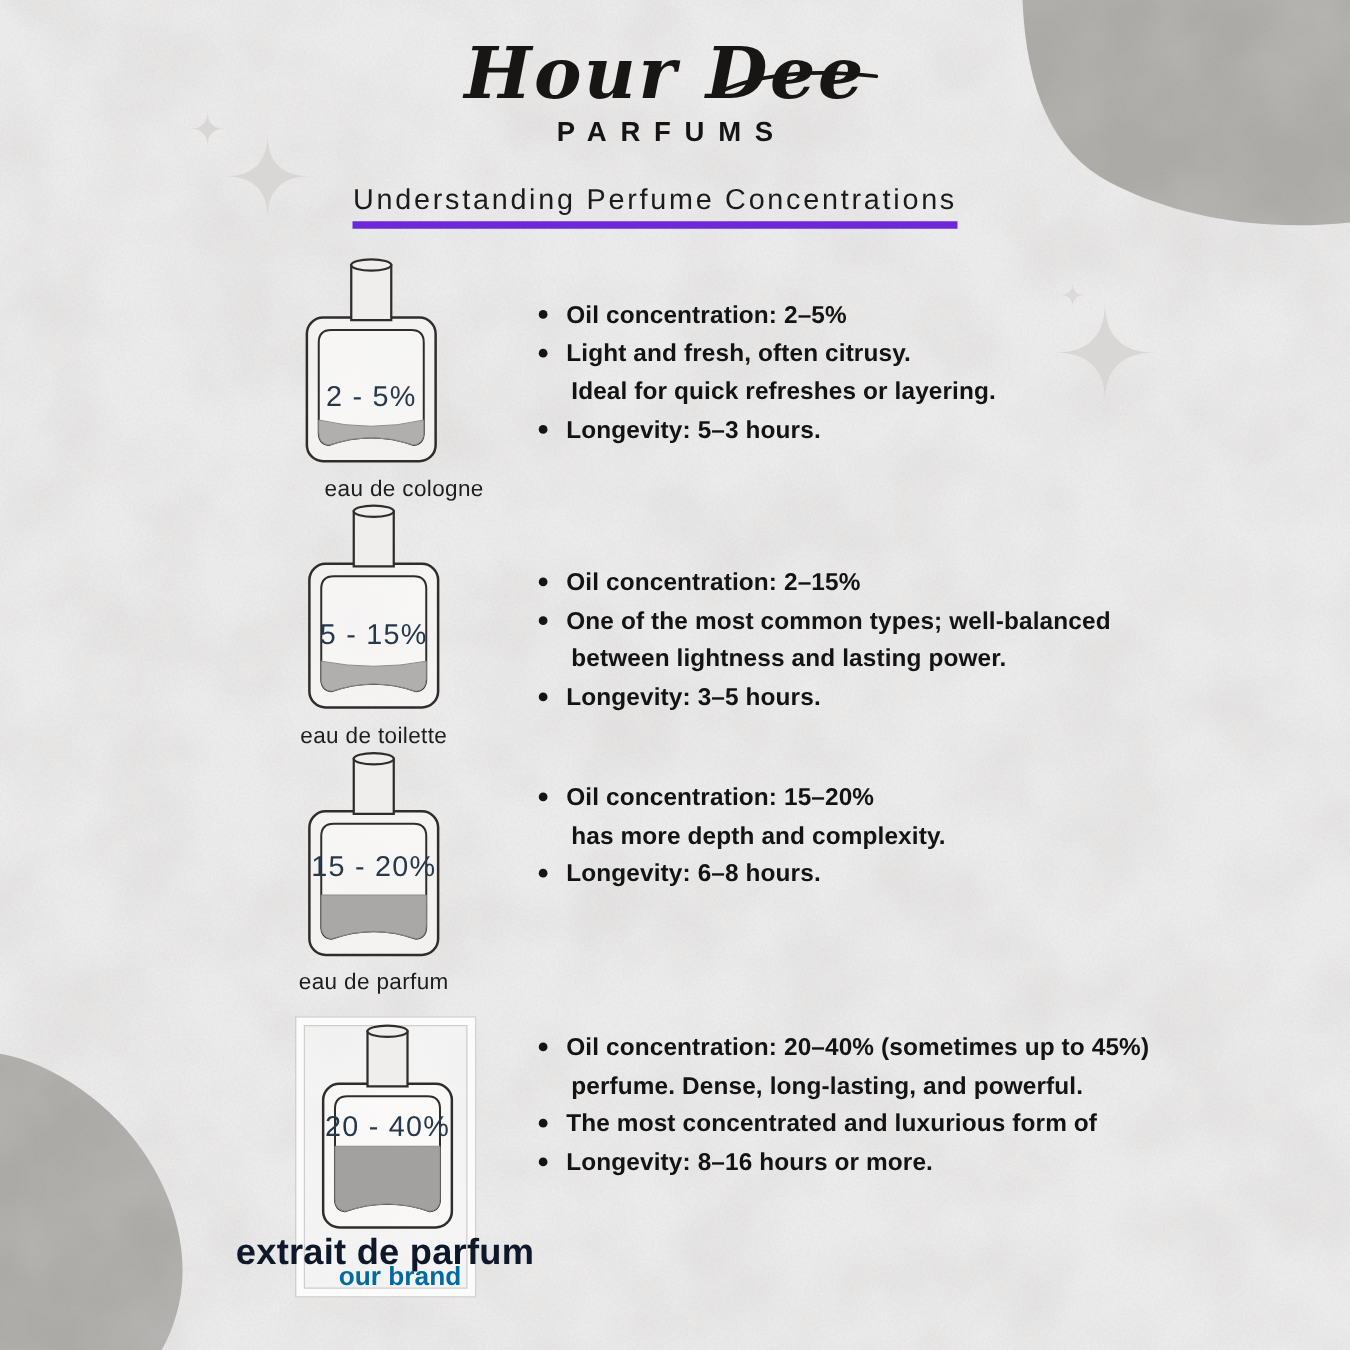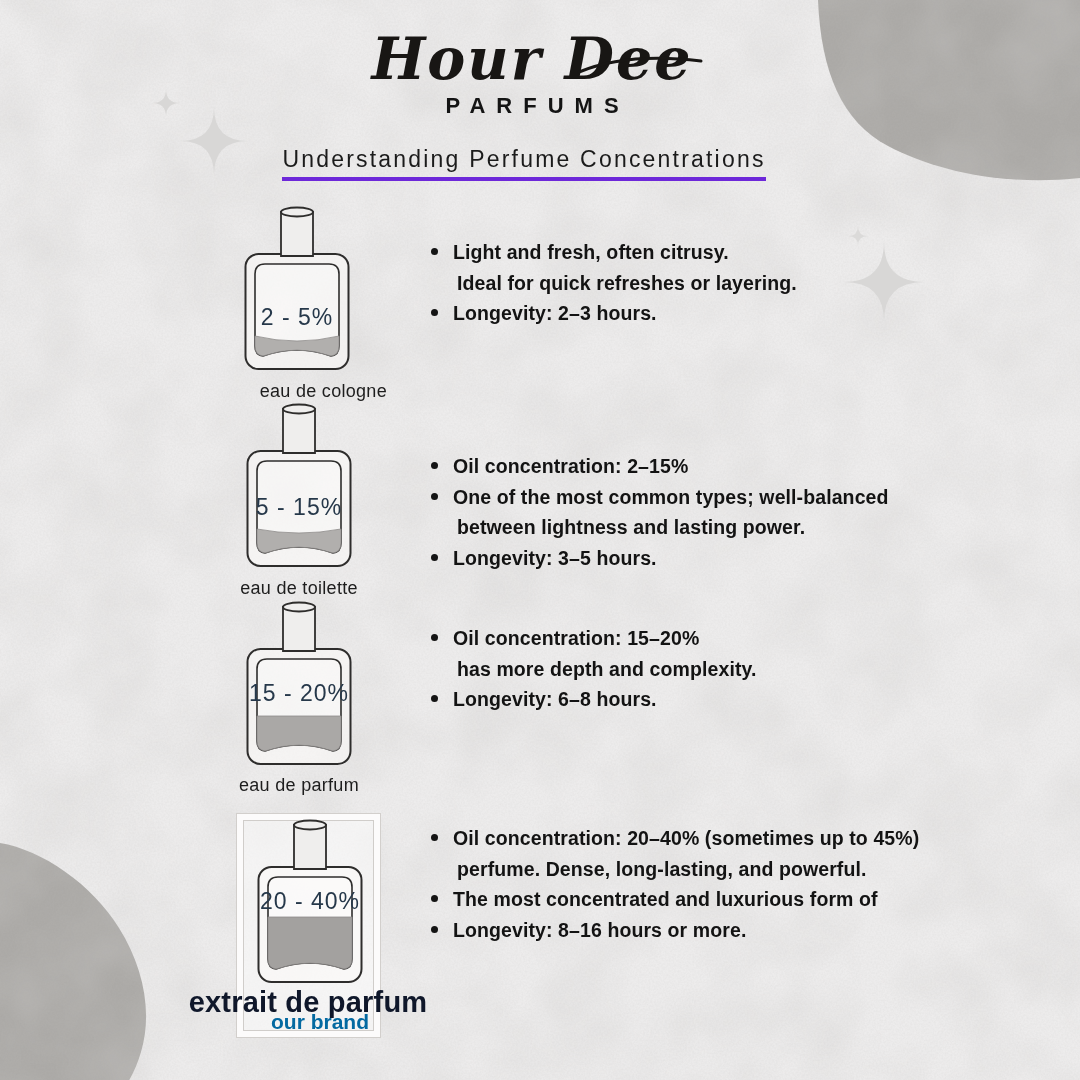--- a/index.html
+++ b/index.html
@@ -8,21 +8,21 @@
   #bgsvg{position:absolute;left:0;top:0;z-index:0;pointer-events:none;}
 
   
   .logo-wrap{position:absolute;left:0;top:28px;width:1064px;text-align:center;z-index:3;}
   .logo-script{font-family:"DejaVu Serif",serif;font-style:italic;font-weight:700;
     font-size:57px;color:#181614;letter-spacing:2px;line-height:1.1;}
   .logo-sub{margin-top:2px;font-size:22px;font-weight:700;letter-spacing:11px;color:#141414;text-indent:11px;}
   .swash{position:absolute;left:575px;top:50px;z-index:4;}
   .title-wrap{position:absolute;left:-16px;top:146px;width:1080px;text-align:center;z-index:3;}
   .title-text{display:inline-block;font-size:23px;font-weight:500;letter-spacing:2.2px;
-    color:#1b1b1b;border-bottom:4px solid #6d28d9;padding-bottom:4px;}
+    color:#1b1b1b;border-bottom:6px solid #6d28d9;padding-bottom:4px;}
 
   
   .bottle{position:absolute;z-index:3;}
   .caption{position:absolute;z-index:4;width:180px;text-align:center;font-size:18px;color:#1d1d1d;letter-spacing:0.3px;}
   .cap1{left:207px;top:381px;text-align:right;}
   .cap2{left:209px;top:578px;}
   .cap3{left:209px;top:775px;}
   .cap-extrait{position:absolute;left:178px;top:986px;width:260px;text-align:center;
     font-size:29px;font-weight:700;color:#0f172a;letter-spacing:0.2px;z-index:5;white-space:nowrap;}
   .cap-brand{position:absolute;left:190px;top:1010px;width:260px;text-align:center;
@@ -83,29 +83,33 @@
     <ellipse cx="53" cy="7" rx="16" ry="4.5" fill="#efeeed" stroke="#2e2d2c" stroke-width="1.8"></ellipse>
     <path d="M21 59 H85 Q95 59 95 69 V141 Q95 150 87 151 Q53 139 19 151 Q11 150 11 141 V69 Q11 59 21 59 Z" fill="rgba(255,255,255,0.3)" stroke="#2e2d2c" stroke-width="1.6"></path>
     <path d="M11 131 Q53 141 95 131 L95 141 Q95 150 87 151 Q53 139 19 151 Q11 150 11 141 Z" fill="#b1afad" stroke="#8e8c8a" stroke-width="0.8"></path>
     <text x="53" y="120" text-anchor="middle" font-size="23" letter-spacing="1" fill="#26384a">2 - 5%</text>
   </svg>
   <div class="caption cap1">eau de cologne</div>
 
   <div class="bullets blk1">
     <div class="line">
         <span class="dot"></span>
+        <span class="txt">Oil concentration: 2–5%</span>
+      </div>
+    <div class="line">
+        <span class="dot"></span>
         <span class="txt">Light and fresh, often citrusy.</span>
       </div>
     <div class="line cont">
         <span class="dot"></span>
         <span class="txt">Ideal for quick refreshes or layering.</span>
       </div>
     <div class="line">
         <span class="dot"></span>
-        <span class="txt">Longevity: 2–3 hours.</span>
+        <span class="txt">Longevity: 5–3 hours.</span>
       </div>
   </div>
 
   <svg class="bottle" style="left:246px;top:402px;" width="106" height="166" viewBox="0 0 106 166">
     <rect x="1.5" y="49" width="103" height="115" rx="13" fill="rgba(251,250,249,0.6)" stroke="#2e2d2c" stroke-width="2"></rect>
     <path d="M37 7 V51 H69 V7 Z" fill="#efeeed" stroke="#2e2d2c" stroke-width="1.8"></path>
     <ellipse cx="53" cy="7" rx="16" ry="4.5" fill="#efeeed" stroke="#2e2d2c" stroke-width="1.8"></ellipse>
     <path d="M21 59 H85 Q95 59 95 69 V141 Q95 150 87 151 Q53 139 19 151 Q11 150 11 141 V69 Q11 59 21 59 Z" fill="rgba(255,255,255,0.3)" stroke="#2e2d2c" stroke-width="1.6"></path>
     <path d="M11 127 Q53 135 95 127 L95 141 Q95 150 87 151 Q53 139 19 151 Q11 150 11 141 Z" fill="#b1afad" stroke="#8e8c8a" stroke-width="0.8"></path>
     <text x="53" y="113" text-anchor="middle" font-size="23" letter-spacing="1" fill="#26384a">5 - 15%</text>

